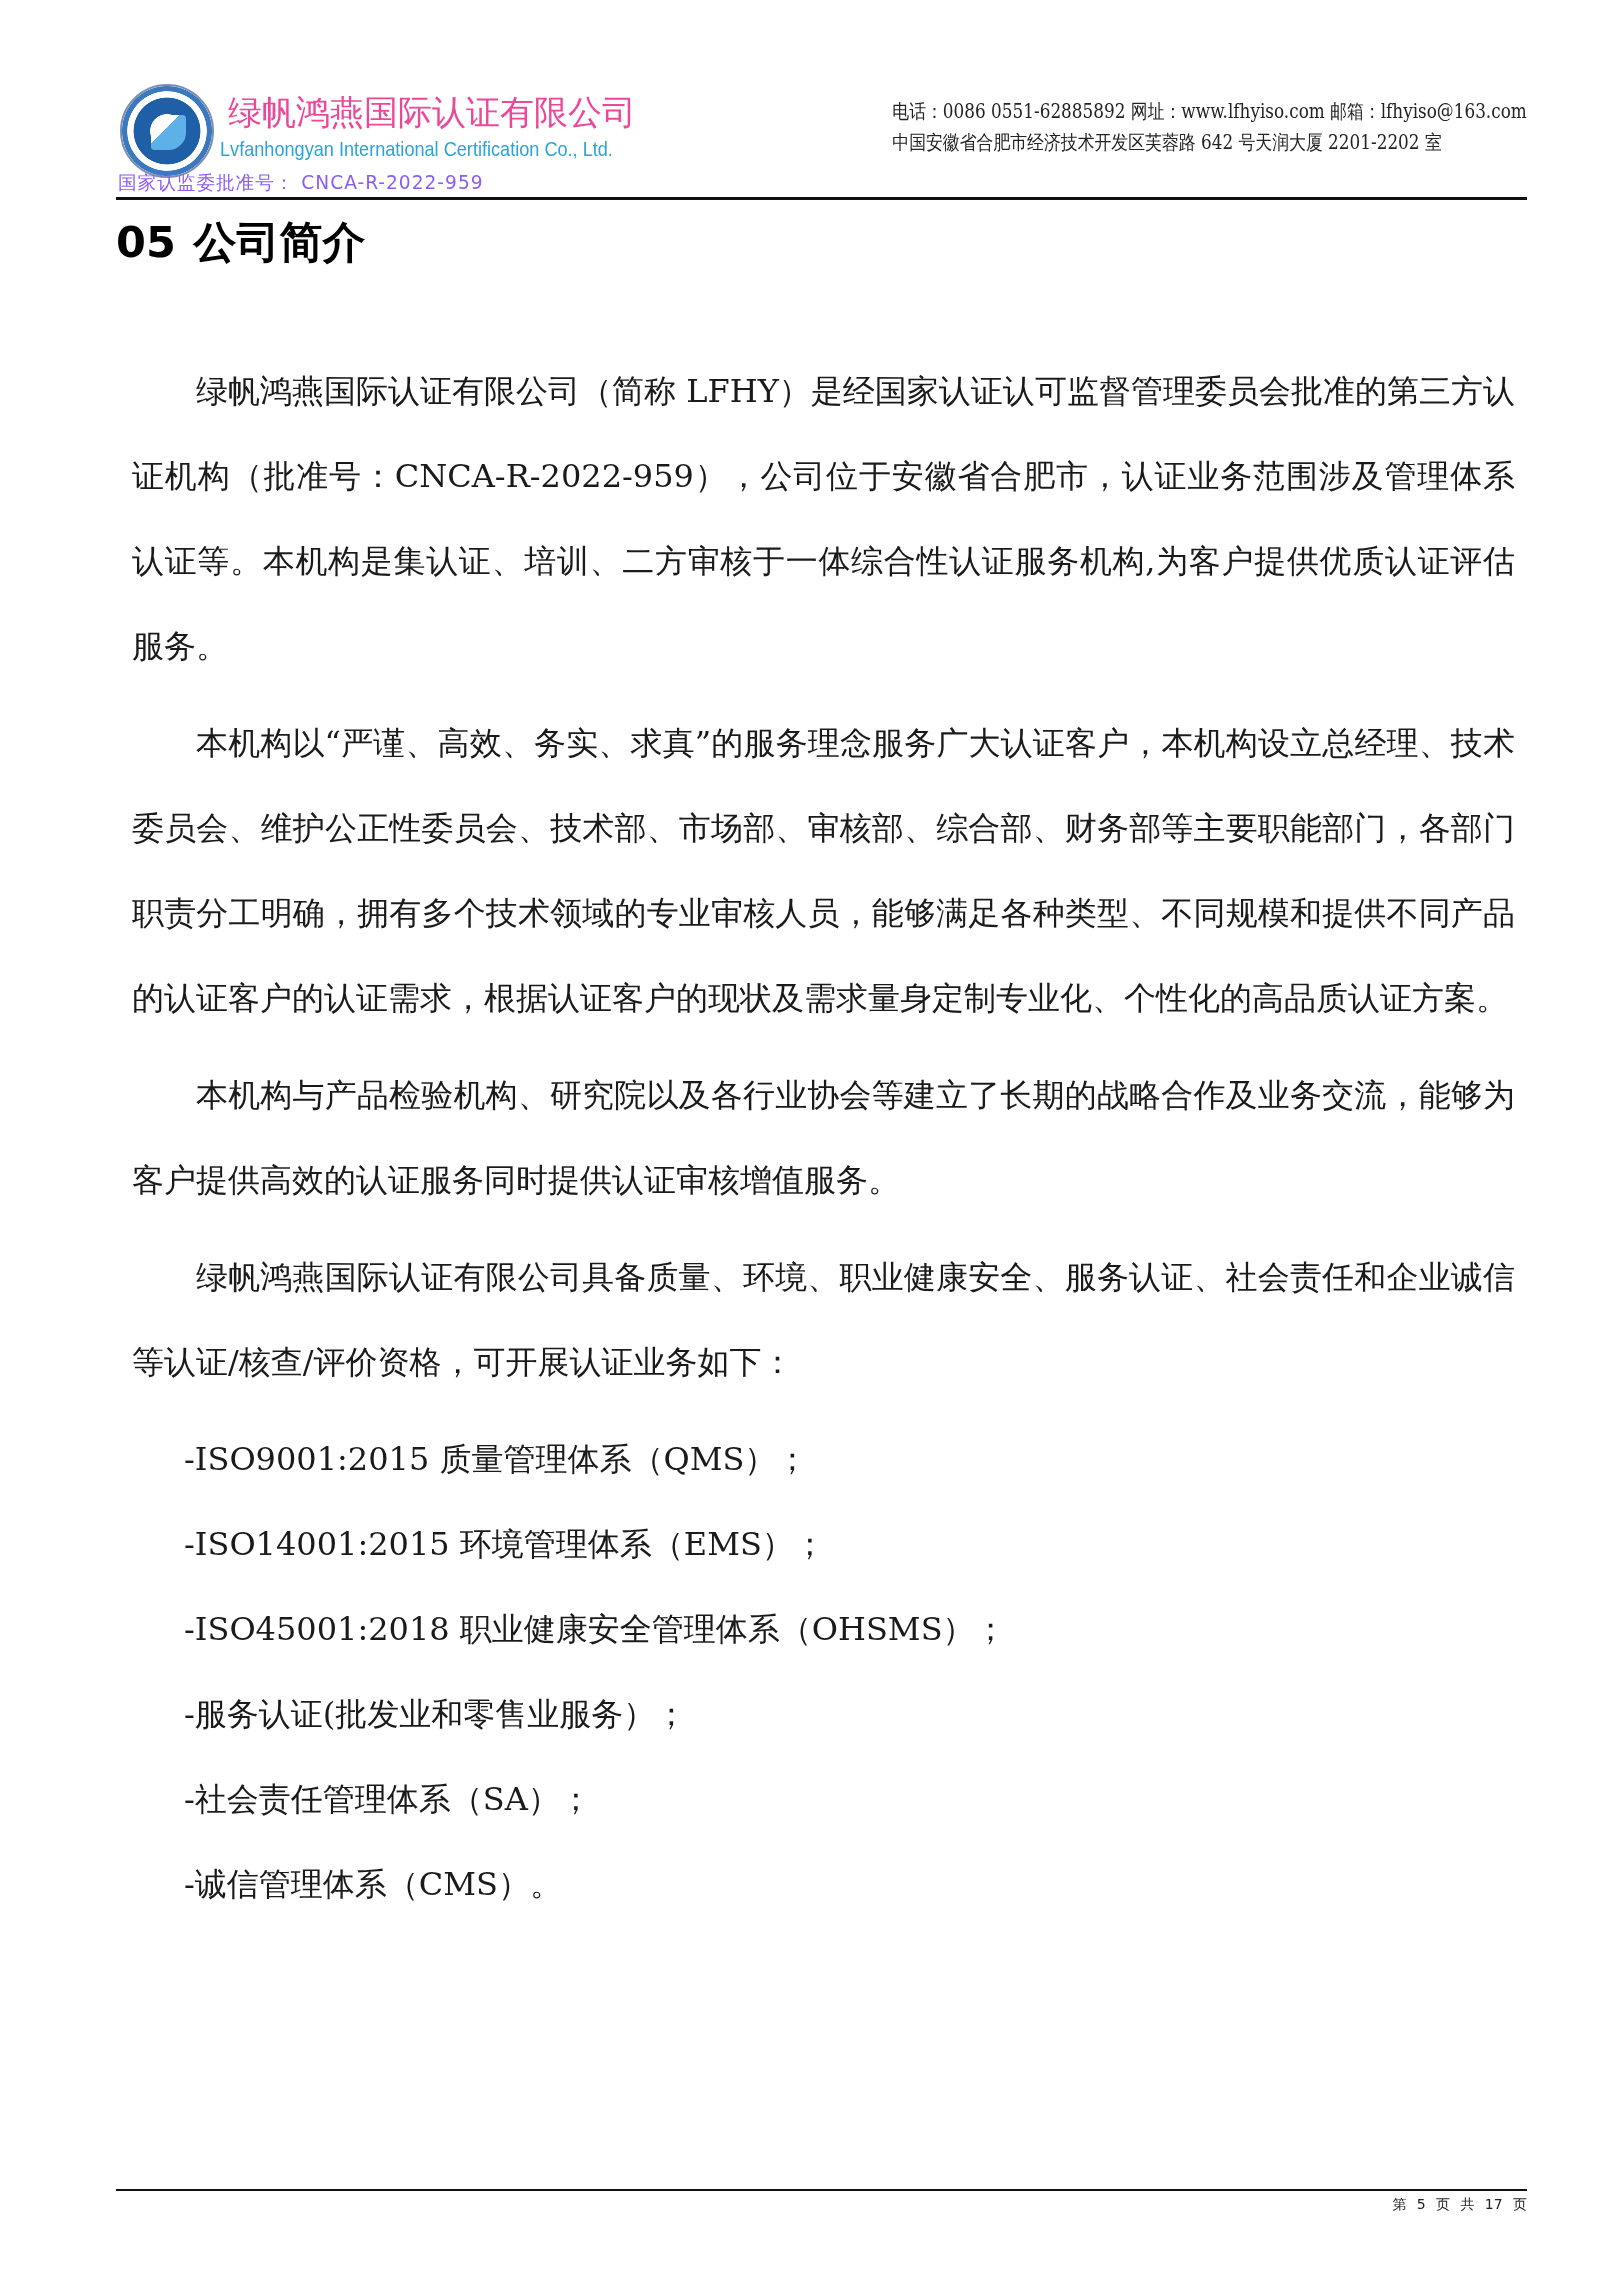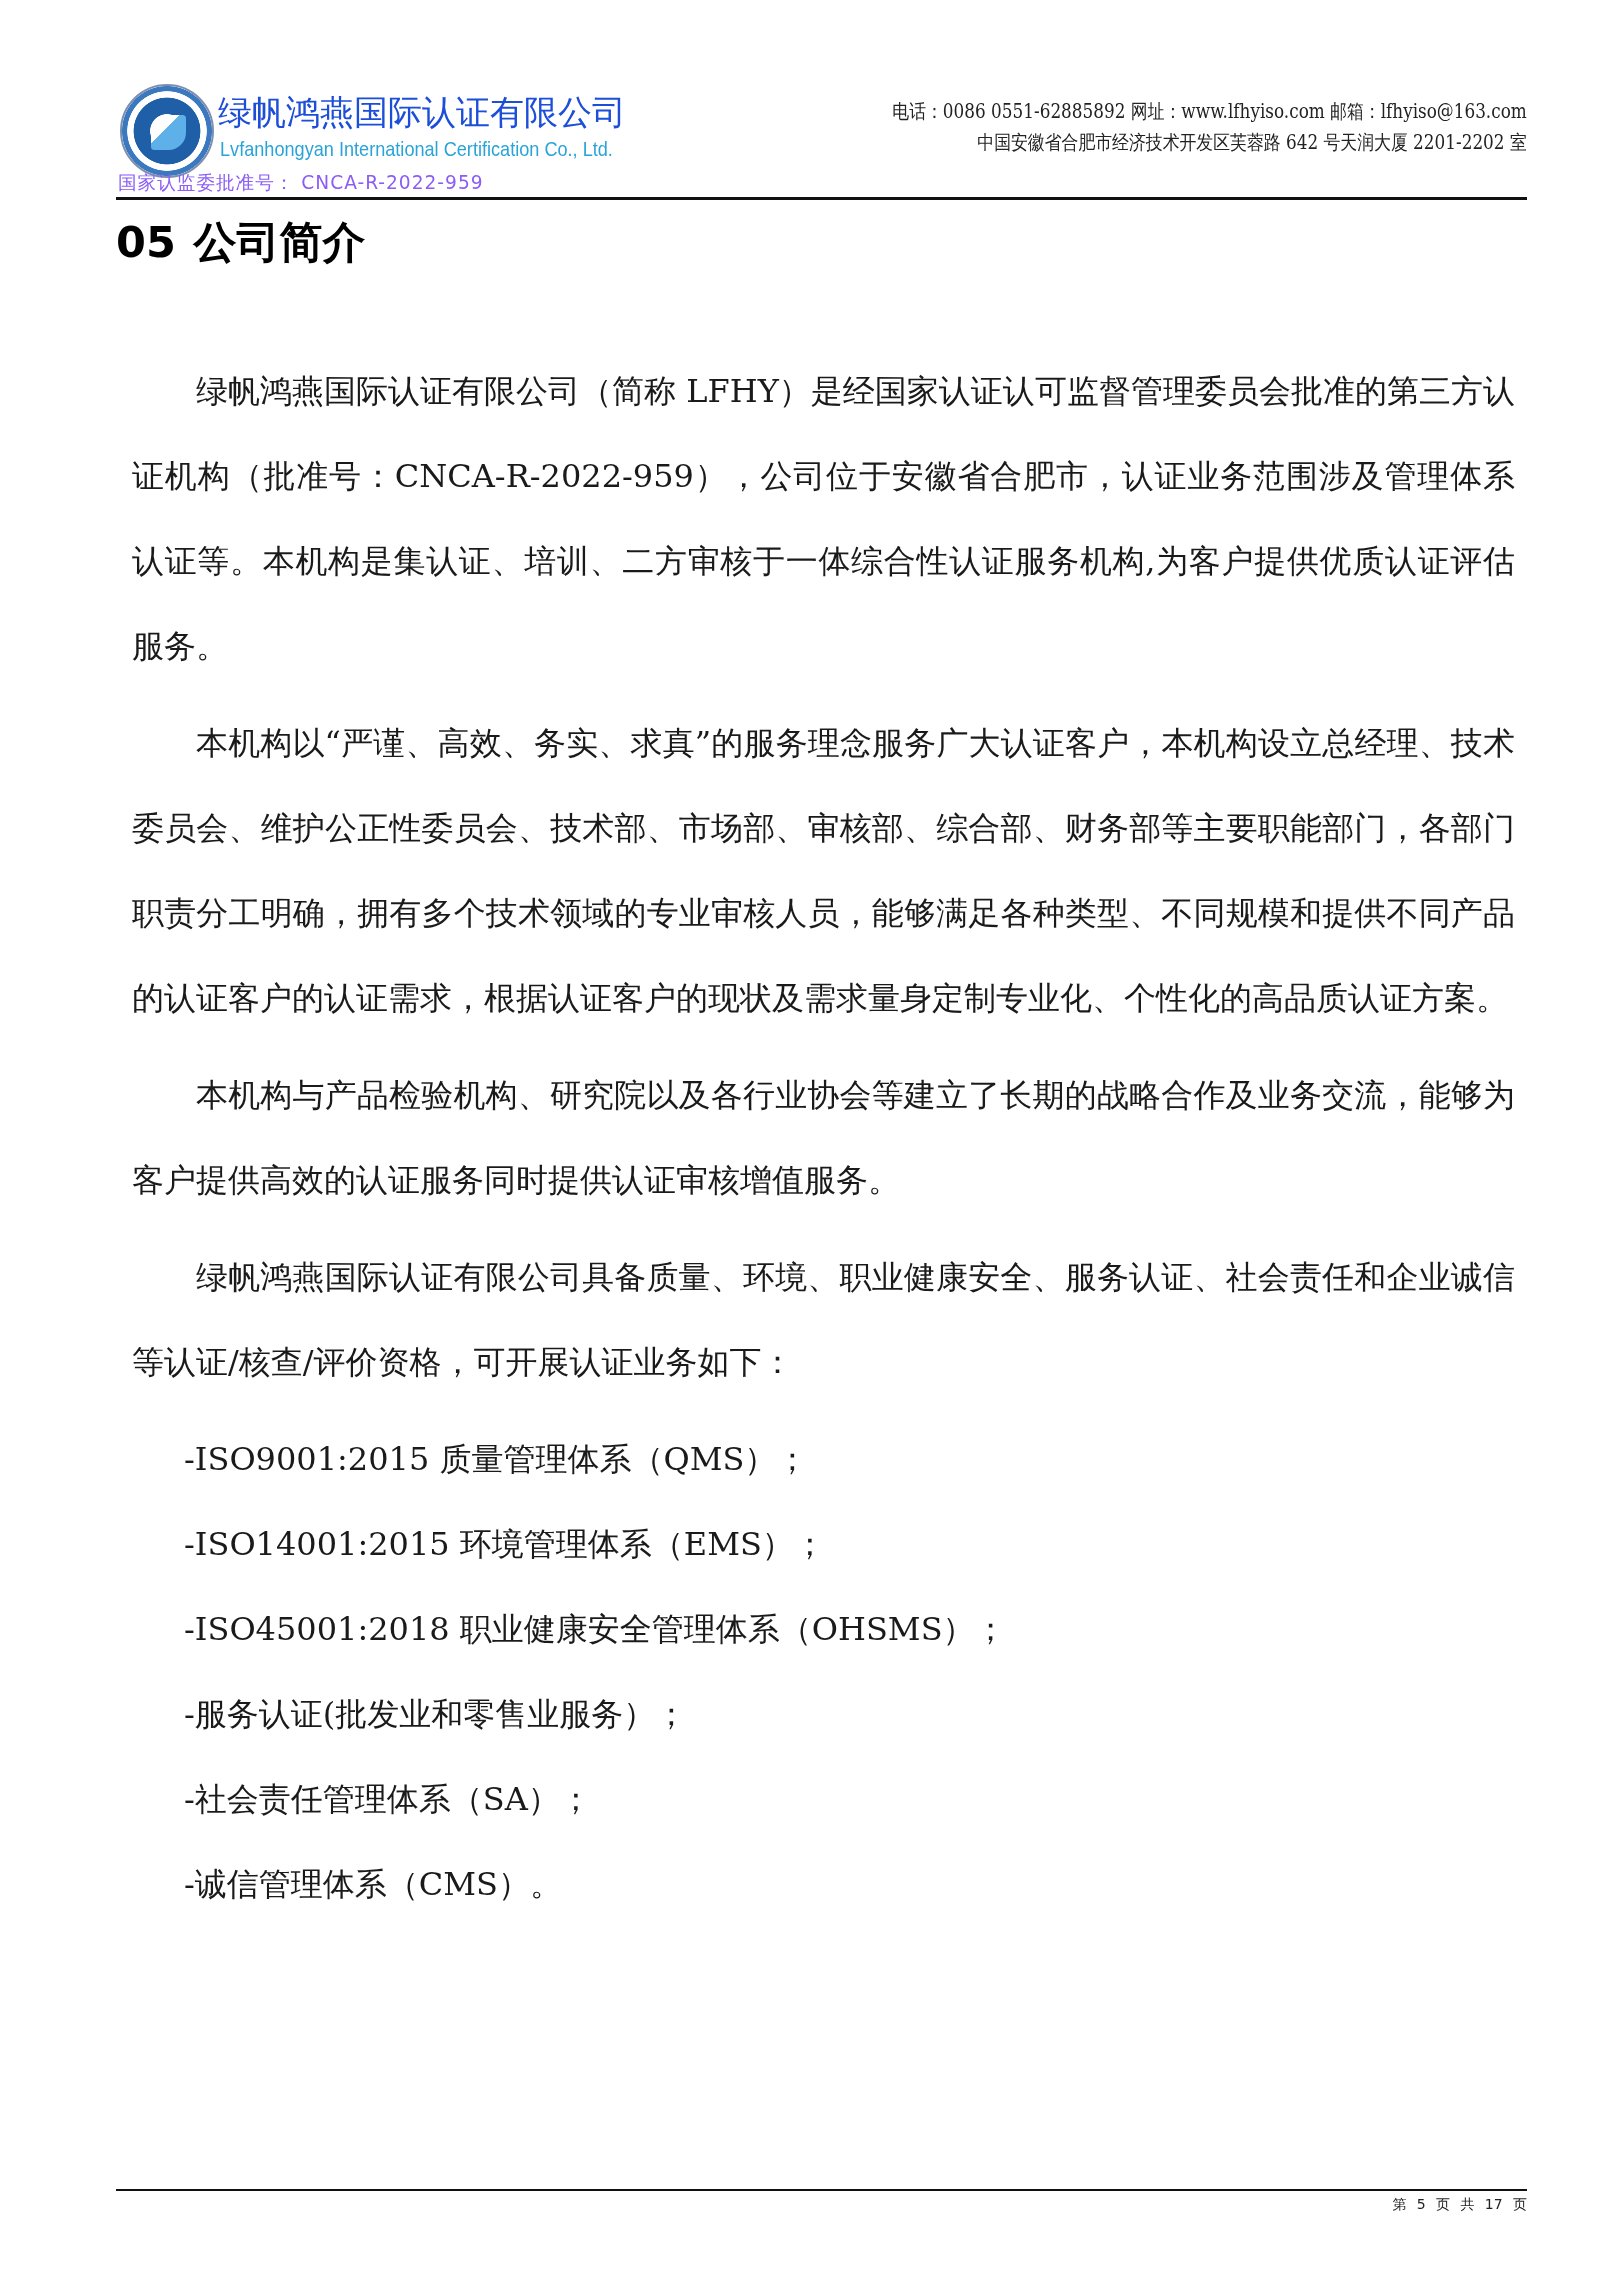--- a/index.html
+++ b/index.html
@@ -4,25 +4,25 @@
 <style>
   html, body { margin: 0; padding: 0; background: #ffffff; }
   body { width: 1621px; height: 2293px; position: relative; overflow: hidden; font-family: "DejaVu Serif", "Liberation Serif", serif; color: #111; }
 
   .header { position: absolute; left: 116px; top: 78px; width: 1411px; height: 118px; }
   .logo { position: absolute; left: 0; top: 0; width: 510px; height: 118px; }
   .logo-emblem { position: absolute; left: 3.9px; top: 5.9px; width: 94px; height: 94px; border-radius: 50%;
     background: radial-gradient(circle at 50% 50%, #ffffff 0 26%, #1f5fa8 27% 52%, #ffffff 53% 62%, #3a78c0 63% 70%, #e9eef6 71% 100%);
     border: 2px solid #7d8fb0; box-sizing: border-box; }
   .logo-emblem .wave { position: absolute; left: 29px; top: 29px; width: 35px; height: 35px; border-radius: 50% 10% 50% 10%; background: linear-gradient(135deg, #ffffff 0 40%, #5db0e8 41% 100%); }
-  .logo-cn { position: absolute; left: 102px; top: 11.8px; font-family: "DejaVu Sans", sans-serif; font-size: 34px; color: #1d4ed8; letter-spacing: 0px; white-space: nowrap; }
+  .logo-cn { position: absolute; left: 112px; top: 11.8px; font-family: "DejaVu Sans", sans-serif; font-size: 34px; color: #ec4899; letter-spacing: 0px; white-space: nowrap; }
   .logo-en { position: absolute; left: 104px; top: 59px; font-family: "Liberation Sans", sans-serif; font-size: 20.6px; color: #2aa3d8; white-space: nowrap; transform: scaleX(0.88); transform-origin: left; }
   .logo-approval { position: absolute; left: 2px; top: 92px; font-family: "DejaVu Sans", sans-serif; font-size: 18.6px; color: #8b5cf6; white-space: nowrap; letter-spacing: 1px; }
 
-  .contact { position: absolute; right: 0; top: 17.6px; text-align: right; font-family: "DejaVu Serif", serif; font-size: 19.6px; line-height: 31px; color: #222; }
+  .contact { position: absolute; right: 0; top: 17.6px; font-family: "DejaVu Serif", serif; font-size: 19.6px; line-height: 31px; color: #222; }
   .contact div { white-space: nowrap; transform: scaleX(0.86); transform-origin: right; }
 
   .header-rule { position: absolute; left: 116px; top: 197px; width: 1411px; height: 2.9px; background: #111; }
 
   .section-title { position: absolute; left: 116px; top: 214px; font-family: "DejaVu Sans", sans-serif; font-weight: bold; font-size: 43px; color: #000; white-space: nowrap; }
   .section-title .num { margin-right: 17.6px; }
 
   .body { position: absolute; left: 120px; top: 337px; width: 1407px; font-size: 32px; line-height: 85px; color: #1a1a1a; }
   .body p { margin: 12px; text-indent: 2em; text-align: justify; }
   .body .list-item { text-indent: 2em; white-space: nowrap; }

